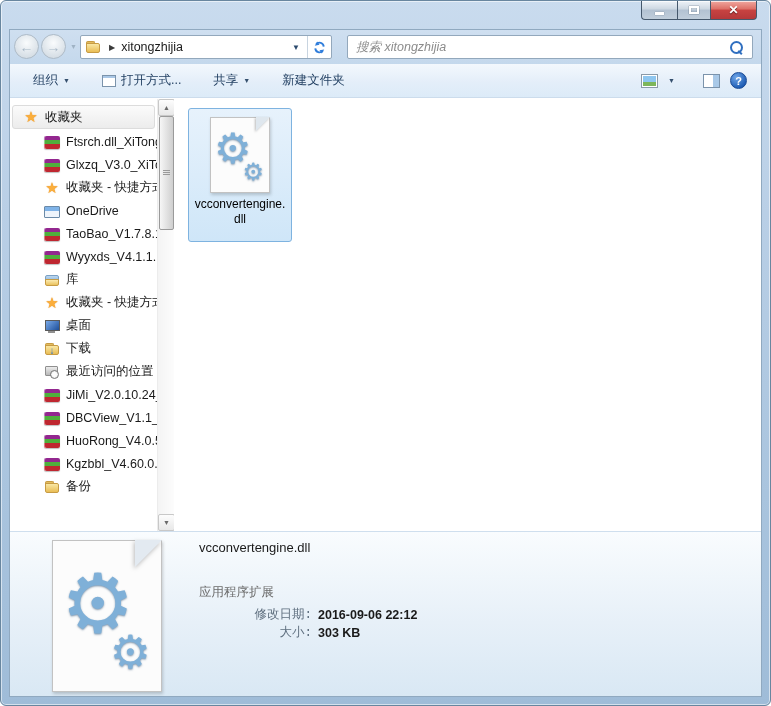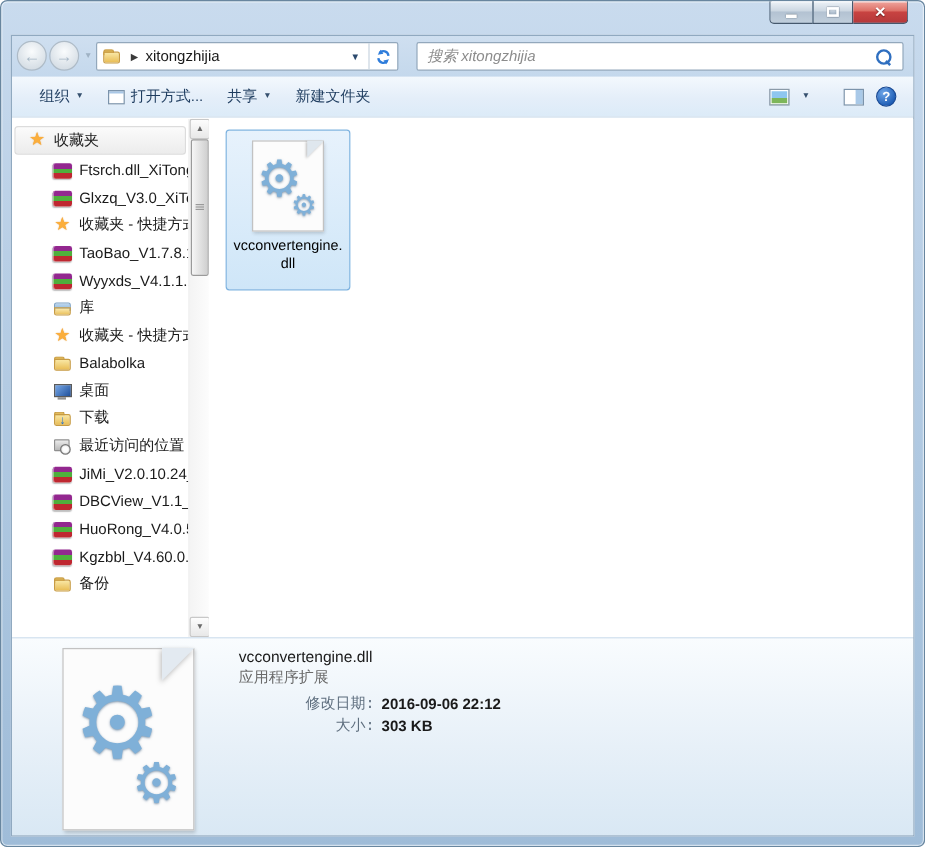--- a/index.html
+++ b/index.html
@@ -75,21 +75,21 @@
   .magnifier::after { content:""; position:absolute; left:10px; top:10px; width:5px; height:2px;
     background:#2f6fc0; transform:rotate(45deg); transform-origin:0 0; }
 
   
   .toolbar { position:absolute; left:0; right:0; top:34px; height:34px;
     background: linear-gradient(180deg,#f3f8fd 0%, #e4eef9 55%, #dcebf8 100%);
     border-bottom:1px solid #ccdcec;
     display:flex; align-items:center; font-size:12.5px; color:#1e3c5f; }
   .tbtn { display:flex; align-items:center; gap:5px; padding:5px 9px; border-radius:3px; white-space:nowrap; }
   .tbtn .caret { font-size:7px; color:#35506e; }
-  .tb-left { display:flex; margin-left:14px; gap:2px; }
+  .tb-left { display:flex; margin-left:14px; gap:14px; }
   .tb-right { margin-left:auto; display:flex; align-items:center; gap:10px; margin-right:14px; }
   .ico-openwith { width:14px; height:12px; background:#fff; border:1px solid #7b93ab;
     box-shadow: inset 0 2px 0 #a9c7e6; }
   .ico-views { width:17px; height:14px; border:1px solid #8a9aa8;
     background: linear-gradient(180deg,#8ec6ef 0 55%, #7db65a 55%);
     box-shadow: inset 0 0 0 1px #fff; }
   .ico-preview { width:17px; height:14px; border:1px solid #7b93ab; background:#fff;
     box-shadow: inset -6px 0 0 #a9c9e8; }
   .ico-help { width:17px; height:17px; border-radius:50%;
     background: radial-gradient(circle at 35% 30%, #6fa6e8, #1d5cb4 75%);
@@ -179,21 +179,21 @@
   .dllicon.big .g1 { font-size:82px; left:8px; top:22px; }
   .dllicon.big .g2 { font-size:46px; right:10px; bottom:16px; }
 
   
   .details { position:absolute; left:0; right:0; bottom:0; height:165px;
     background: linear-gradient(180deg,#f9fcfe 0%, #e7f0f8 55%, #d9e8f4 100%);
     border-top:1px solid #cfdfee; }
   .details .dllicon { position:absolute; left:42px; top:8px; }
   .meta { position:absolute; left:189px; top:7px; }
   .fname { font-size:13px; color:#1a1a1a; line-height:17px; }
-  .ftype { font-size:12.5px; color:#6b6b6b; line-height:17px; margin-bottom:5px; }
+  .ftype { font-size:12.5px; color:#6b6b6b; line-height:17px; margin-bottom:5px;margin-top:28px; }
   .field { display:flex; font-size:12.5px; line-height:18px; }
   .field .lab { width:113px; text-align:right; color:#5f6f7f; margin-right:6px;font-family:Liberation Mono, monospace; }
   .field .val { color:#1a1a1a;font-weight:bold; }
 </style>
 </head>
 <body>
 
 <div class="window">
 
   <div class="win-controls">
@@ -274,38 +274,38 @@
         </div>
         <div class="row">
           <span class="icon" data-icon="rar"></span>
           <span class="lbl">Glxzq_V3.0_XiTo</span>
         </div>
         <div class="row">
           <span class="icon" data-icon="star"></span>
           <span class="lbl">收藏夹 - 快捷方式</span>
         </div>
         <div class="row">
+          <span class="icon" data-icon="onedrive"></span>
+          <span class="lbl">OneDrive</span>
+        </div>
+        <div class="row">
           <span class="icon" data-icon="rar"></span>
           <span class="lbl">TaoBao_V1.7.8.1</span>
         </div>
         <div class="row">
           <span class="icon" data-icon="rar"></span>
           <span class="lbl">Wyyxds_V4.1.1.1</span>
         </div>
         <div class="row">
           <span class="icon" data-icon="library"></span>
           <span class="lbl">库</span>
         </div>
         <div class="row">
           <span class="icon" data-icon="star"></span>
           <span class="lbl">收藏夹 - 快捷方式</span>
-        </div>
-        <div class="row">
-          <span class="icon" data-icon="folder"></span>
-          <span class="lbl">Balabolka</span>
         </div>
         <div class="row">
           <span class="icon" data-icon="desktop"></span>
           <span class="lbl">桌面</span>
         </div>
         <div class="row">
           <span class="icon" data-icon="download"></span>
           <span class="lbl">下载</span>
         </div>
         <div class="row">

